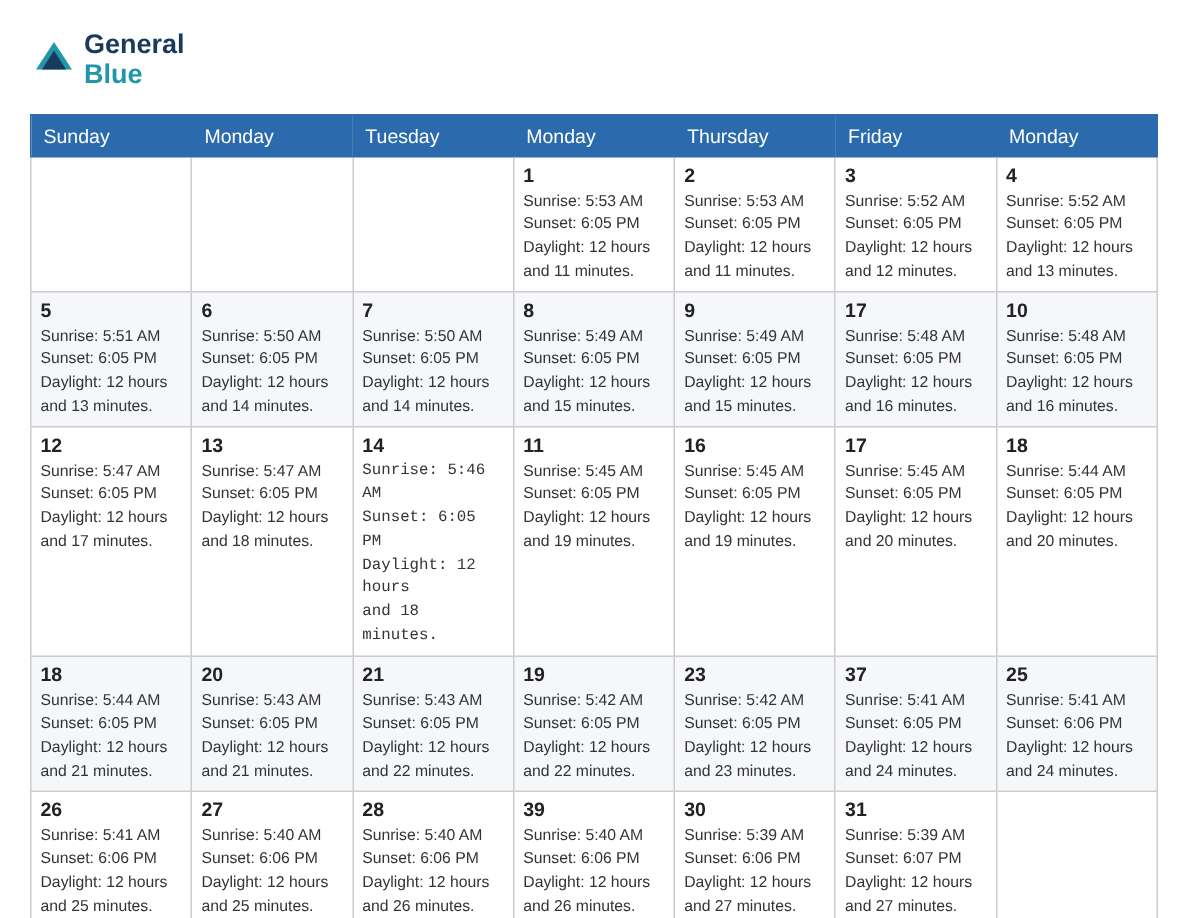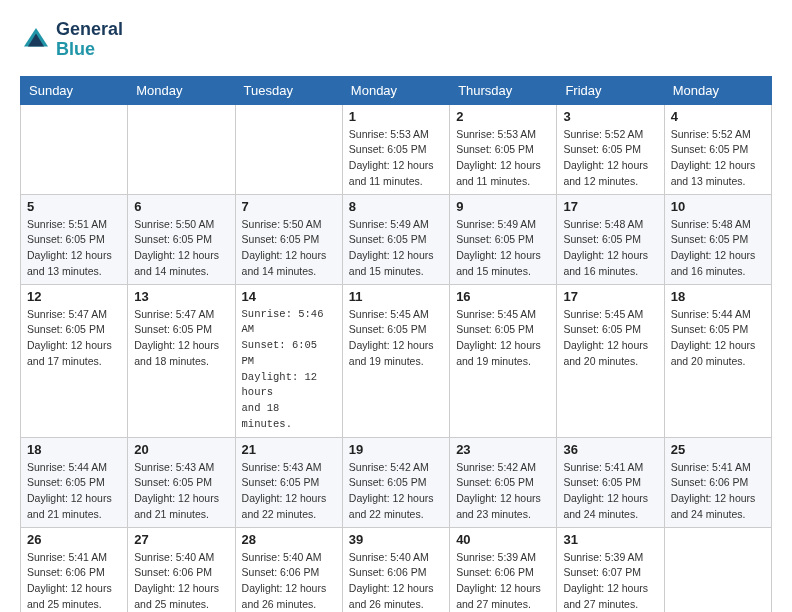--- a/index.html
+++ b/index.html
@@ -284,21 +284,21 @@
 and 22 minutes.</div>
         </td>
         <td>
           <div class="day-number">23</div>
           <div class="day-info" style="white-space: pre-line;">Sunrise: 5:42 AM
 Sunset: 6:05 PM
 Daylight: 12 hours
 and 23 minutes.</div>
         </td>
         <td>
-          <div class="day-number">36</div>
+          <div class="day-number">37</div>
           <div class="day-info" style="white-space: pre-line;">Sunrise: 5:41 AM
 Sunset: 6:05 PM
 Daylight: 12 hours
 and 24 minutes.</div>
         </td>
         <td>
           <div class="day-number">25</div>
           <div class="day-info" style="white-space: pre-line;">Sunrise: 5:41 AM
 Sunset: 6:06 PM
 Daylight: 12 hours
@@ -328,21 +328,21 @@
 and 26 minutes.</div>
         </td>
         <td>
           <div class="day-number">39</div>
           <div class="day-info" style="white-space: pre-line;">Sunrise: 5:40 AM
 Sunset: 6:06 PM
 Daylight: 12 hours
 and 26 minutes.</div>
         </td>
         <td>
-          <div class="day-number">40</div>
+          <div class="day-number">30</div>
           <div class="day-info" style="white-space: pre-line;">Sunrise: 5:39 AM
 Sunset: 6:06 PM
 Daylight: 12 hours
 and 27 minutes.</div>
         </td>
         <td>
           <div class="day-number">31</div>
           <div class="day-info" style="white-space: pre-line;">Sunrise: 5:39 AM
 Sunset: 6:07 PM
 Daylight: 12 hours

